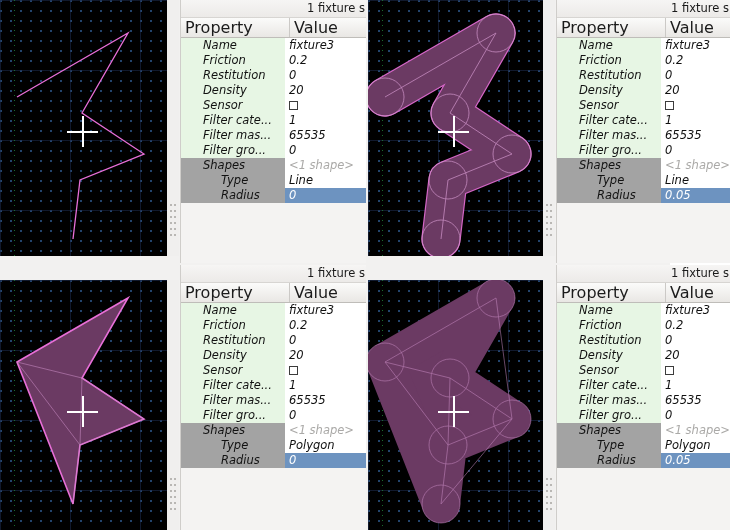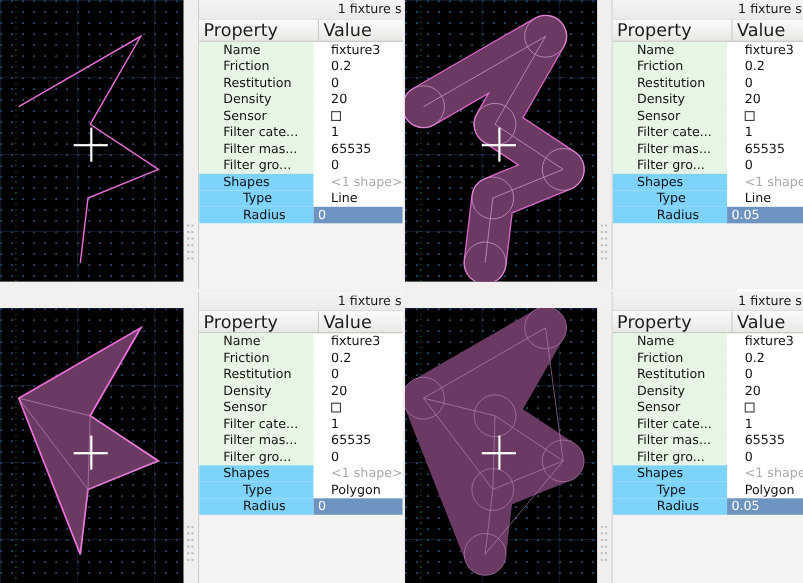--- a/index.html
+++ b/index.html
@@ -64,34 +64,34 @@
   .tbl{background:#fff;border-top:1px solid #d7d5d2;}
   .thead{display:flex;height:19px;align-items:center;
      background:linear-gradient(to bottom,#fbfbfa,#e9e7e4);
      border-bottom:1px solid #bfbdb9;font-size:16px;color:#1b1b1b;}
   .th{padding-left:4px;overflow:hidden;white-space:nowrap;}
   .th.c1{width:104px;border-right:1px solid #cbc9c6;}
   .th.c2{flex:1;}
   .trow{display:flex;height:15px;line-height:15px;font-size:11.5px;}
   .cell-name{width:104px;padding-left:4px;white-space:nowrap;overflow:hidden;
      box-sizing:border-box;}
-  .cell-val{flex:1;padding-left:16px;white-space:nowrap;overflow:hidden;
+  .cell-val{flex:1;padding-left:4px;white-space:nowrap;overflow:hidden;
      box-sizing:border-box;color:#101010;}
   .ind1{padding-left:22px;}
   .ind2{padding-left:40px;}
   .bg-green{background:#e7f6e4;color:#121212;}
-  .bg-pink{background:#7dd3fc;color:#121212;}
+  .bg-pink{background:#a3a3a3;color:#121212;}
   .val-dim{color:#aaa9a7;}
   .val-sel{background:#6d93c0;color:#fff;padding-left:4px;}
   .twisty{position:absolute;left:6px;width:10px;height:15px;
      display:flex;align-items:center;justify-content:center;}
   .twisty svg{display:block;}
   .chk{display:inline-block;width:9px;height:9px;border:1px solid #3c3c3c;
      background:#fff;vertical-align:-1px;box-sizing:border-box;}
-  .rowwrap{position:relative;}
+  .rowwrap{position:relative;font-style:italic;}
 </style>
 </head>
 <body>
 
 <div class="screen">
 
   <div class="quad q-tl">
 
     <div class="viewport vp-left vp-h-top">
       <div class="grid-dots"></div>

